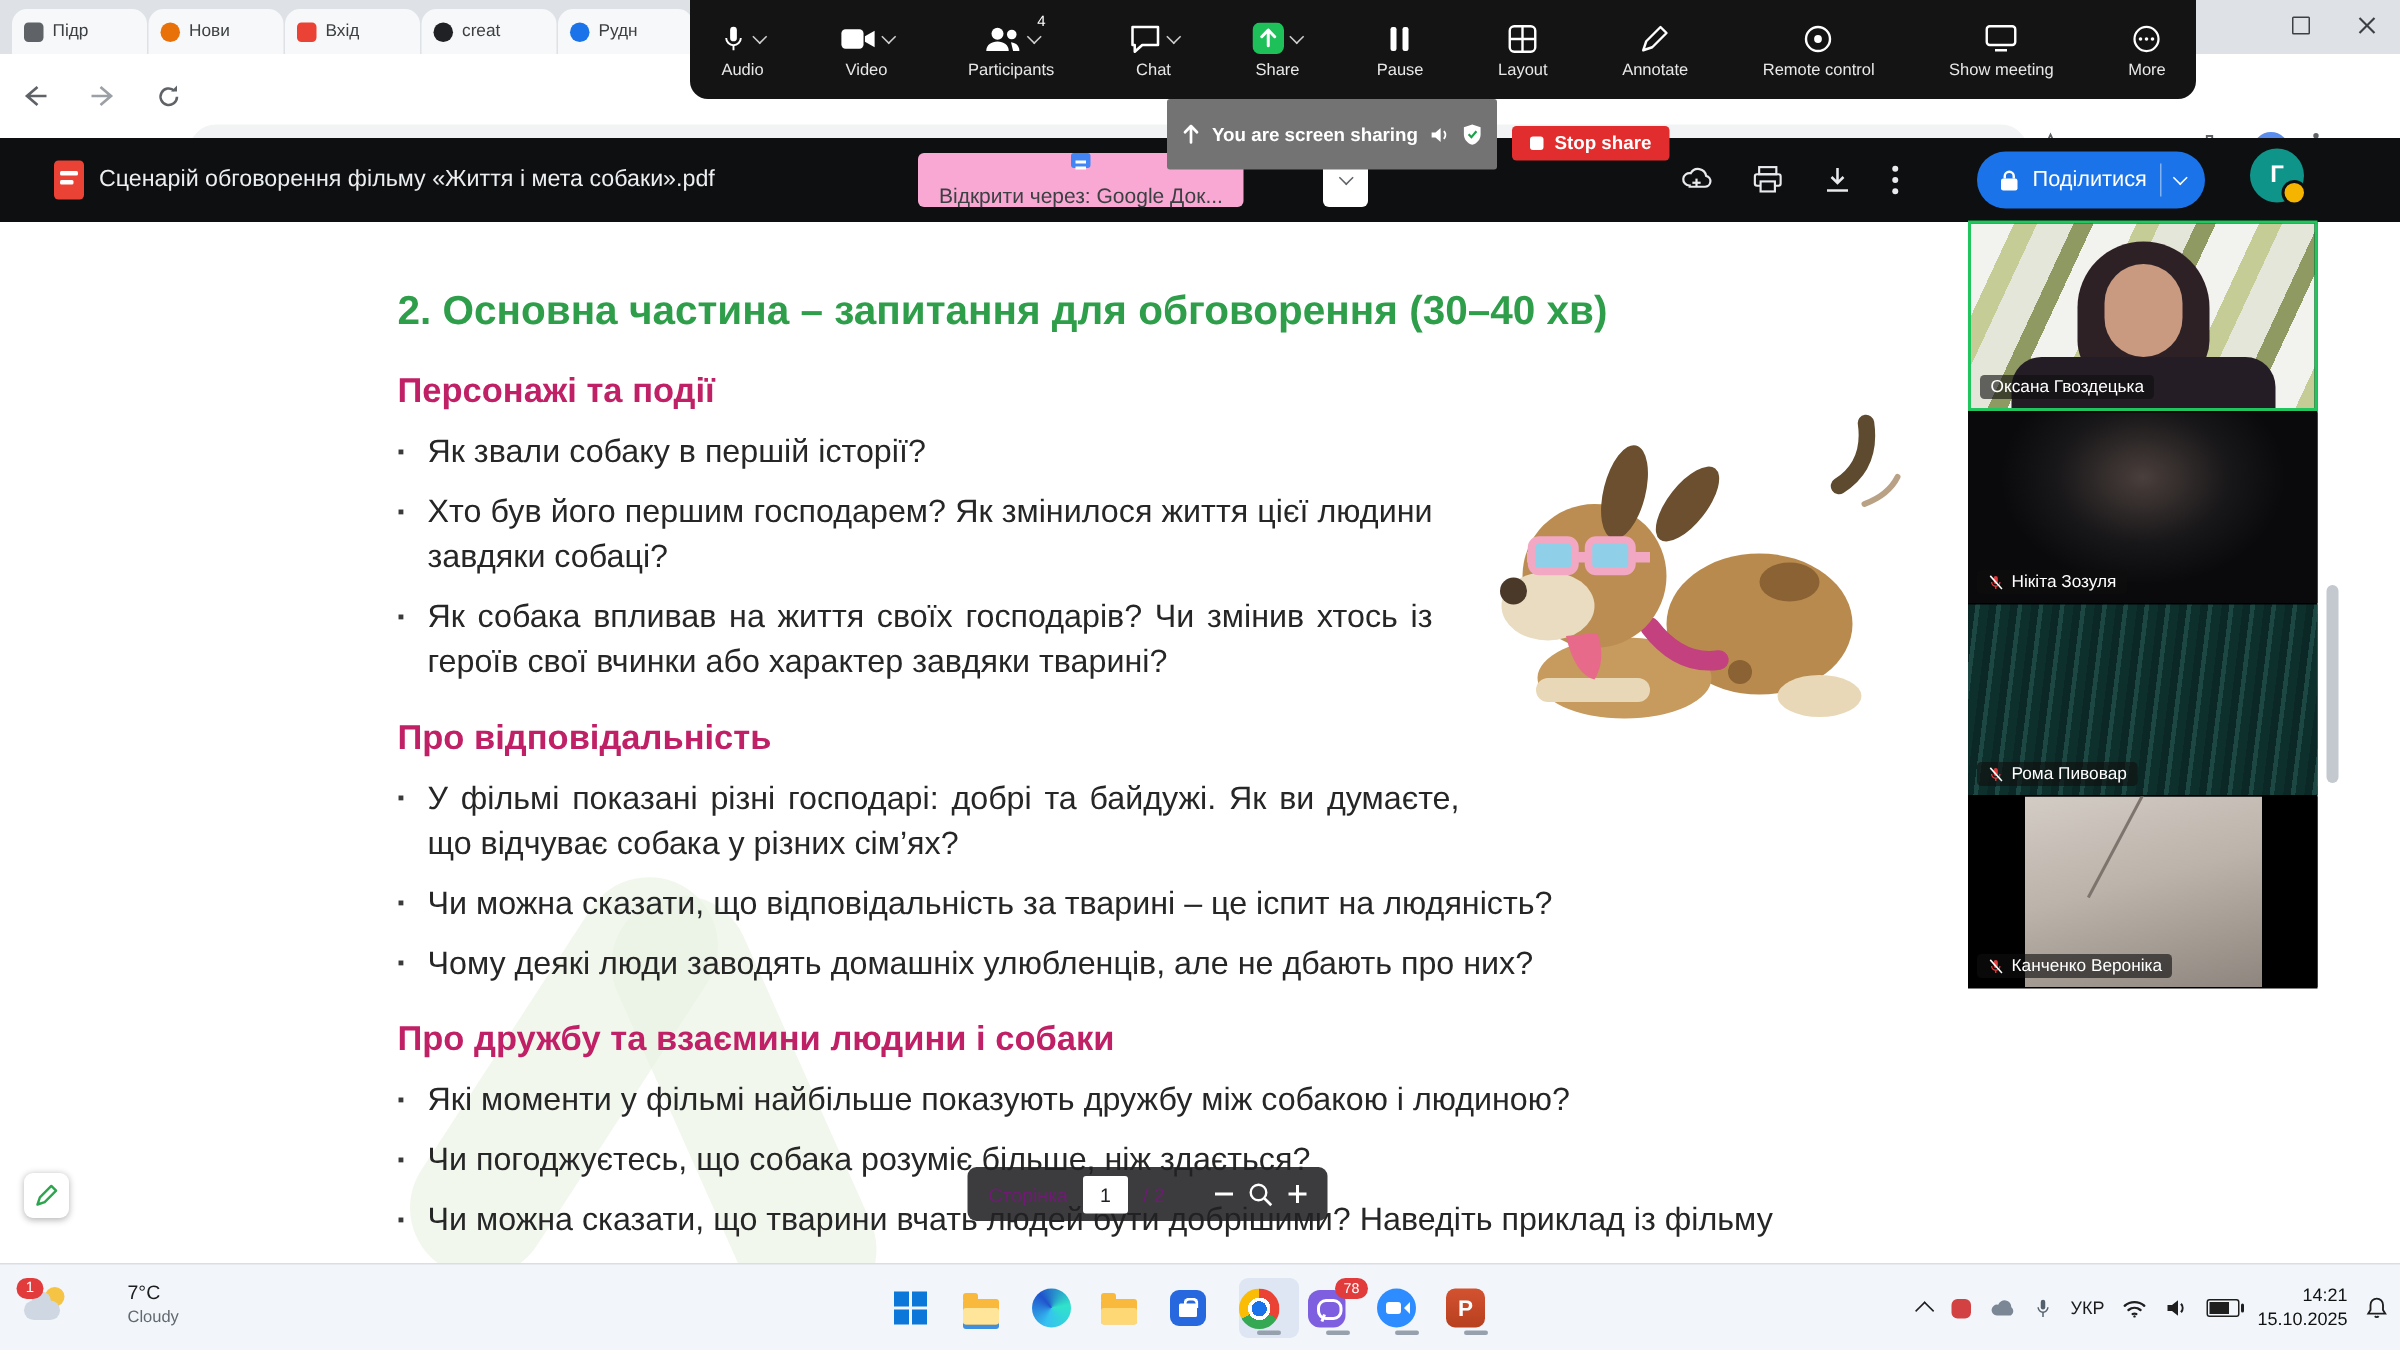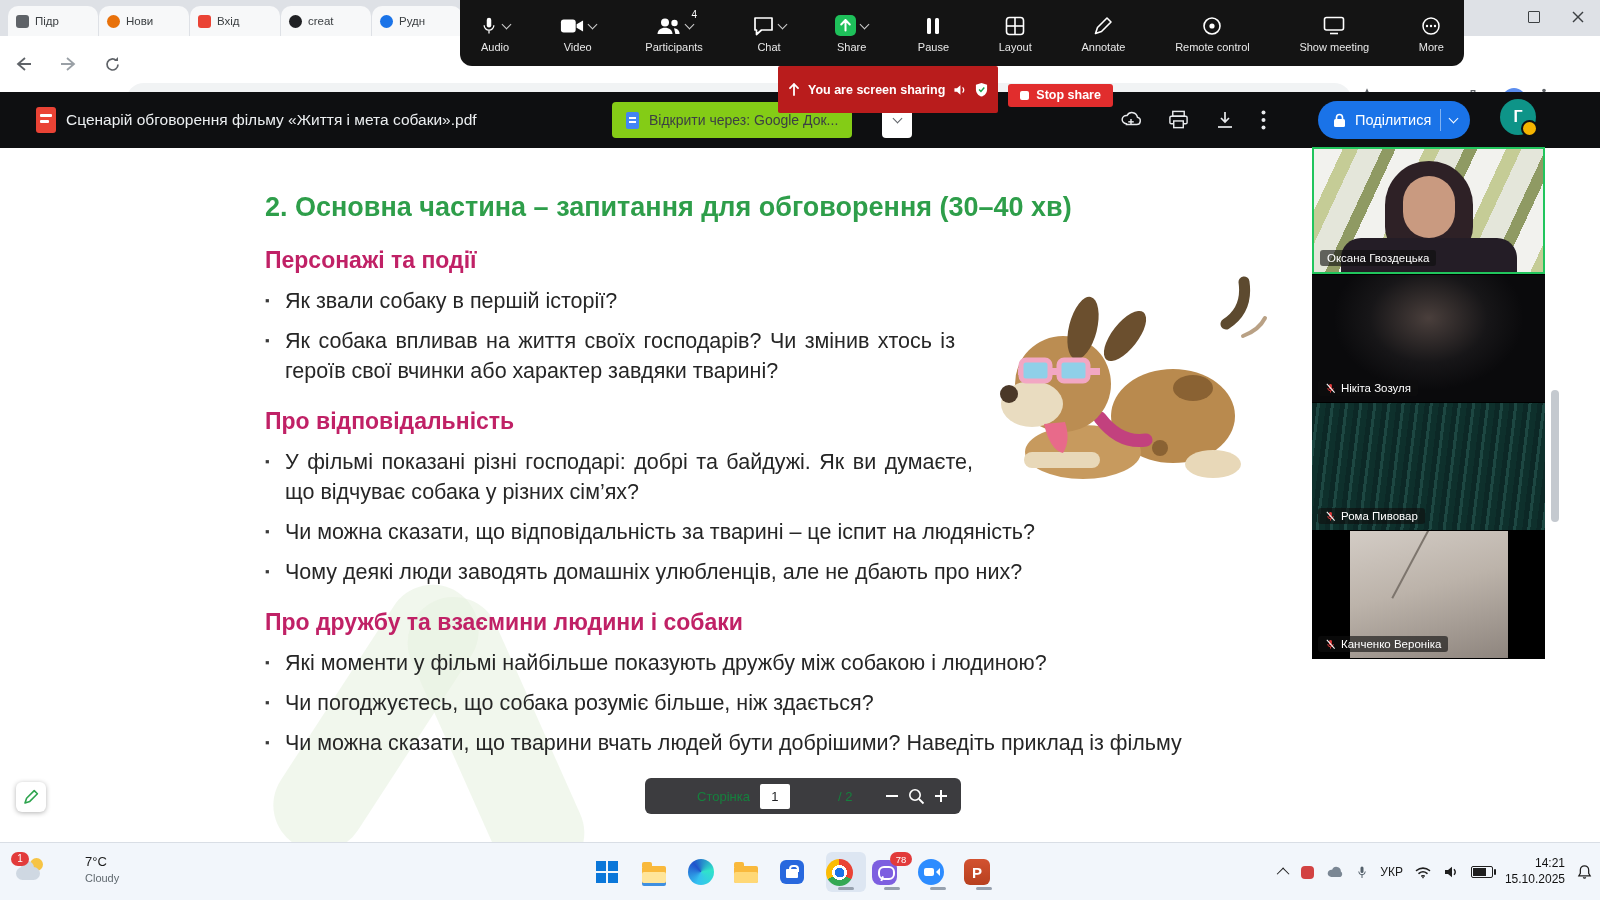--- a/index.html
+++ b/index.html
@@ -37,33 +37,33 @@
   .zt-item{display:flex;flex-direction:column;align-items:center;gap:3px;cursor:default;}
   .zt-iconrow{position:relative;height:24px;display:flex;align-items:center;gap:5px;}
   .zt-label{font-size:11px;color:#e8e8e8;white-space:nowrap;}
   .zt-badge{position:absolute;top:-5px;right:-4px;font-size:10px;color:#fff;}
   .cdown{display:inline-block;width:6px;height:6px;border-right:1.5px solid #cfcfcf;border-bottom:1.5px solid #cfcfcf;transform:rotate(45deg);margin-bottom:3px;}
   .cdown.dark{border-color:#5f6368;}
   .cdown.white{border-color:#fff;}
 
   
   .banner-row{position:absolute;left:778px;top:66px;display:flex;gap:10px;align-items:center;z-index:45;}
-  .share-banner{height:23px;background:#b91c1c;border-radius:2px;display:flex;align-items:center;gap:8px;padding:12px 10px;}
+  .share-banner{height:23px;background:#737373;border-radius:2px;display:flex;align-items:center;gap:8px;padding:12px 10px;}
   .share-banner span{font-size:12.5px;color:#fff;font-weight:bold;}
   .stop-share{height:23px;background:#e12d2d;border:none;border-radius:3px;display:flex;align-items:center;gap:7px;padding:0 12px;cursor:pointer;margin-top:11px;}
   .stop-share span{font-size:12.5px;color:#fff;font-weight:bold;}
   .stop-sq{width:9px;height:9px;background:#fff;border-radius:2px;}
 
   
   .drive-header{position:absolute;left:0;top:92px;width:1600px;height:56px;background:#0e0f11;z-index:5;}
   .pdf-file-icon{position:absolute;left:36px;top:15px;width:20px;height:26px;background:#ea4335;border-radius:3px;}
   .pdf-file-icon::before{content:"";position:absolute;left:4px;top:7px;width:12px;height:3px;background:#fff;border-radius:1px;}
   .pdf-file-icon::after{content:"";position:absolute;left:4px;top:13px;width:9px;height:3px;background:#fff;border-radius:1px;}
   .file-title{position:absolute;left:66px;top:0;height:56px;display:flex;align-items:center;font-size:15.5px;color:#eceff1;}
-  .open-with{position:absolute;left:612px;top:10px;height:36px;background:#84cc16;border-radius:4px;display:flex;align-items:center;gap:10px;padding:0 14px;}
+  .open-with{position:absolute;left:612px;top:10px;height:36px;background:#f9a8d4;border-radius:4px;display:flex;align-items:center;gap:10px;padding:0 14px;flex-direction:column;}
   .open-with span{font-size:14px;color:#3c4043;white-space:nowrap;}
   .docs-ic{width:13px;height:17px;background:#4285f4;border-radius:2px;position:relative;}
   .docs-ic::before{content:"";position:absolute;left:3px;top:5px;width:7px;height:2px;background:#fff;box-shadow:0 4px 0 #fff;}
   .open-with-arrow{position:absolute;left:882px;top:10px;width:30px;height:36px;background:#fff;border-radius:4px;display:flex;align-items:center;justify-content:center;}
   .dh-icons{position:absolute;left:1120px;top:0;height:56px;display:flex;align-items:center;gap:26px;}
   .share-btn{position:absolute;left:1318px;top:9px;height:38px;background:#1a73e8;border-radius:19px;display:flex;align-items:center;gap:9px;padding:0 13px 0 15px;border:none;cursor:pointer;}
   .share-btn span{font-size:14.5px;color:#fff;}
   .share-div{width:1px;height:22px;background:rgba(255,255,255,.45);}
   .avatar{position:absolute;left:1500px;top:7px;width:36px;height:36px;border-radius:50%;background:#0e9488;display:flex;align-items:center;justify-content:center;font-size:16px;color:#fff;font-weight:bold;}
   .avatar-badge{position:absolute;right:-2px;bottom:-2px;width:13px;height:13px;border-radius:50%;background:#f5b400;border:2px solid #0e0f11;}
@@ -78,21 +78,21 @@
   .sec-title{font-size:23px;font-weight:bold;color:#c02166;margin:22px 0 12px;}
   .bullet{display:flex;font-size:21.5px;color:#262626;line-height:30px;margin-bottom:10px;}
   .bullet::before{content:"▪";flex:0 0 20px;font-size:13px;line-height:30px;color:#3a3a3a;}
   .narrow{max-width:690px;text-align:justify;}
   .med{max-width:708px;text-align:justify;}
   .dog-fig{position:absolute;left:988px;top:128px;z-index:2;}
 
   
   .page-toolbar{position:absolute;left:645px;top:778px;height:36px;background:rgba(33,33,36,.88);border-radius:6px;
      display:flex;align-items:center;gap:10px;padding:0 14px;z-index:30;}
-  .page-toolbar .lab{font-size:13px;color:#15803d;margin-left:38px;}
+  .page-toolbar .lab{font-size:13px;color:#701a75;}
   .page-input{width:26px;height:23px;border:none;border-radius:2px;background:#fff;text-align:center;font-size:13px;color:#202124;}
   .pt-sep{width:14px;}
   .pt-minus{width:12px;height:2px;background:#fff;}
   .pt-plus{position:relative;width:12px;height:12px;}
   .pt-plus::before{content:"";position:absolute;left:0;top:5px;width:12px;height:2px;background:#fff;}
   .pt-plus::after{content:"";position:absolute;left:5px;top:0;width:2px;height:12px;background:#fff;}
 
   
   .video-panel{position:absolute;left:1312px;top:147px;width:233px;z-index:20;background:#000;}
   .vtile{position:relative;width:233px;height:127px;background:#000;margin-bottom:1px;overflow:hidden;box-sizing:border-box;}
@@ -310,20 +310,23 @@
   <div class="wm-bar wm2"></div>
 
   <div class="pdf-text">
     <div class="pdf-h1">2. Основна частина – запитання для обговорення (30–40 хв)</div>
 
     <div class="sec-title">Персонажі та події</div>
     <div class="bullet narrow">
         <span>Як звали собаку в першій історії?</span>
       </div>
     <div class="bullet narrow">
+        <span>Хто був його першим господарем? Як змінилося життя цієї людини завдяки собаці?</span>
+      </div>
+    <div class="bullet narrow">
         <span>Як собака впливав на життя своїх господарів? Чи змінив хтось із героїв свої вчинки або характер завдяки тварині?</span>
       </div>
 
     <div class="sec-title">Про відповідальність</div>
     <div class="bullet med">
         <span>У фільмі показані різні господарі: добрі та байдужі. Як ви думаєте, що відчуває собака у різних сім’ях?</span>
       </div>
     <div class="bullet">
         <span>Чи можна сказати, що відповідальність за тварині – це іспит на людяність?</span>
       </div>

